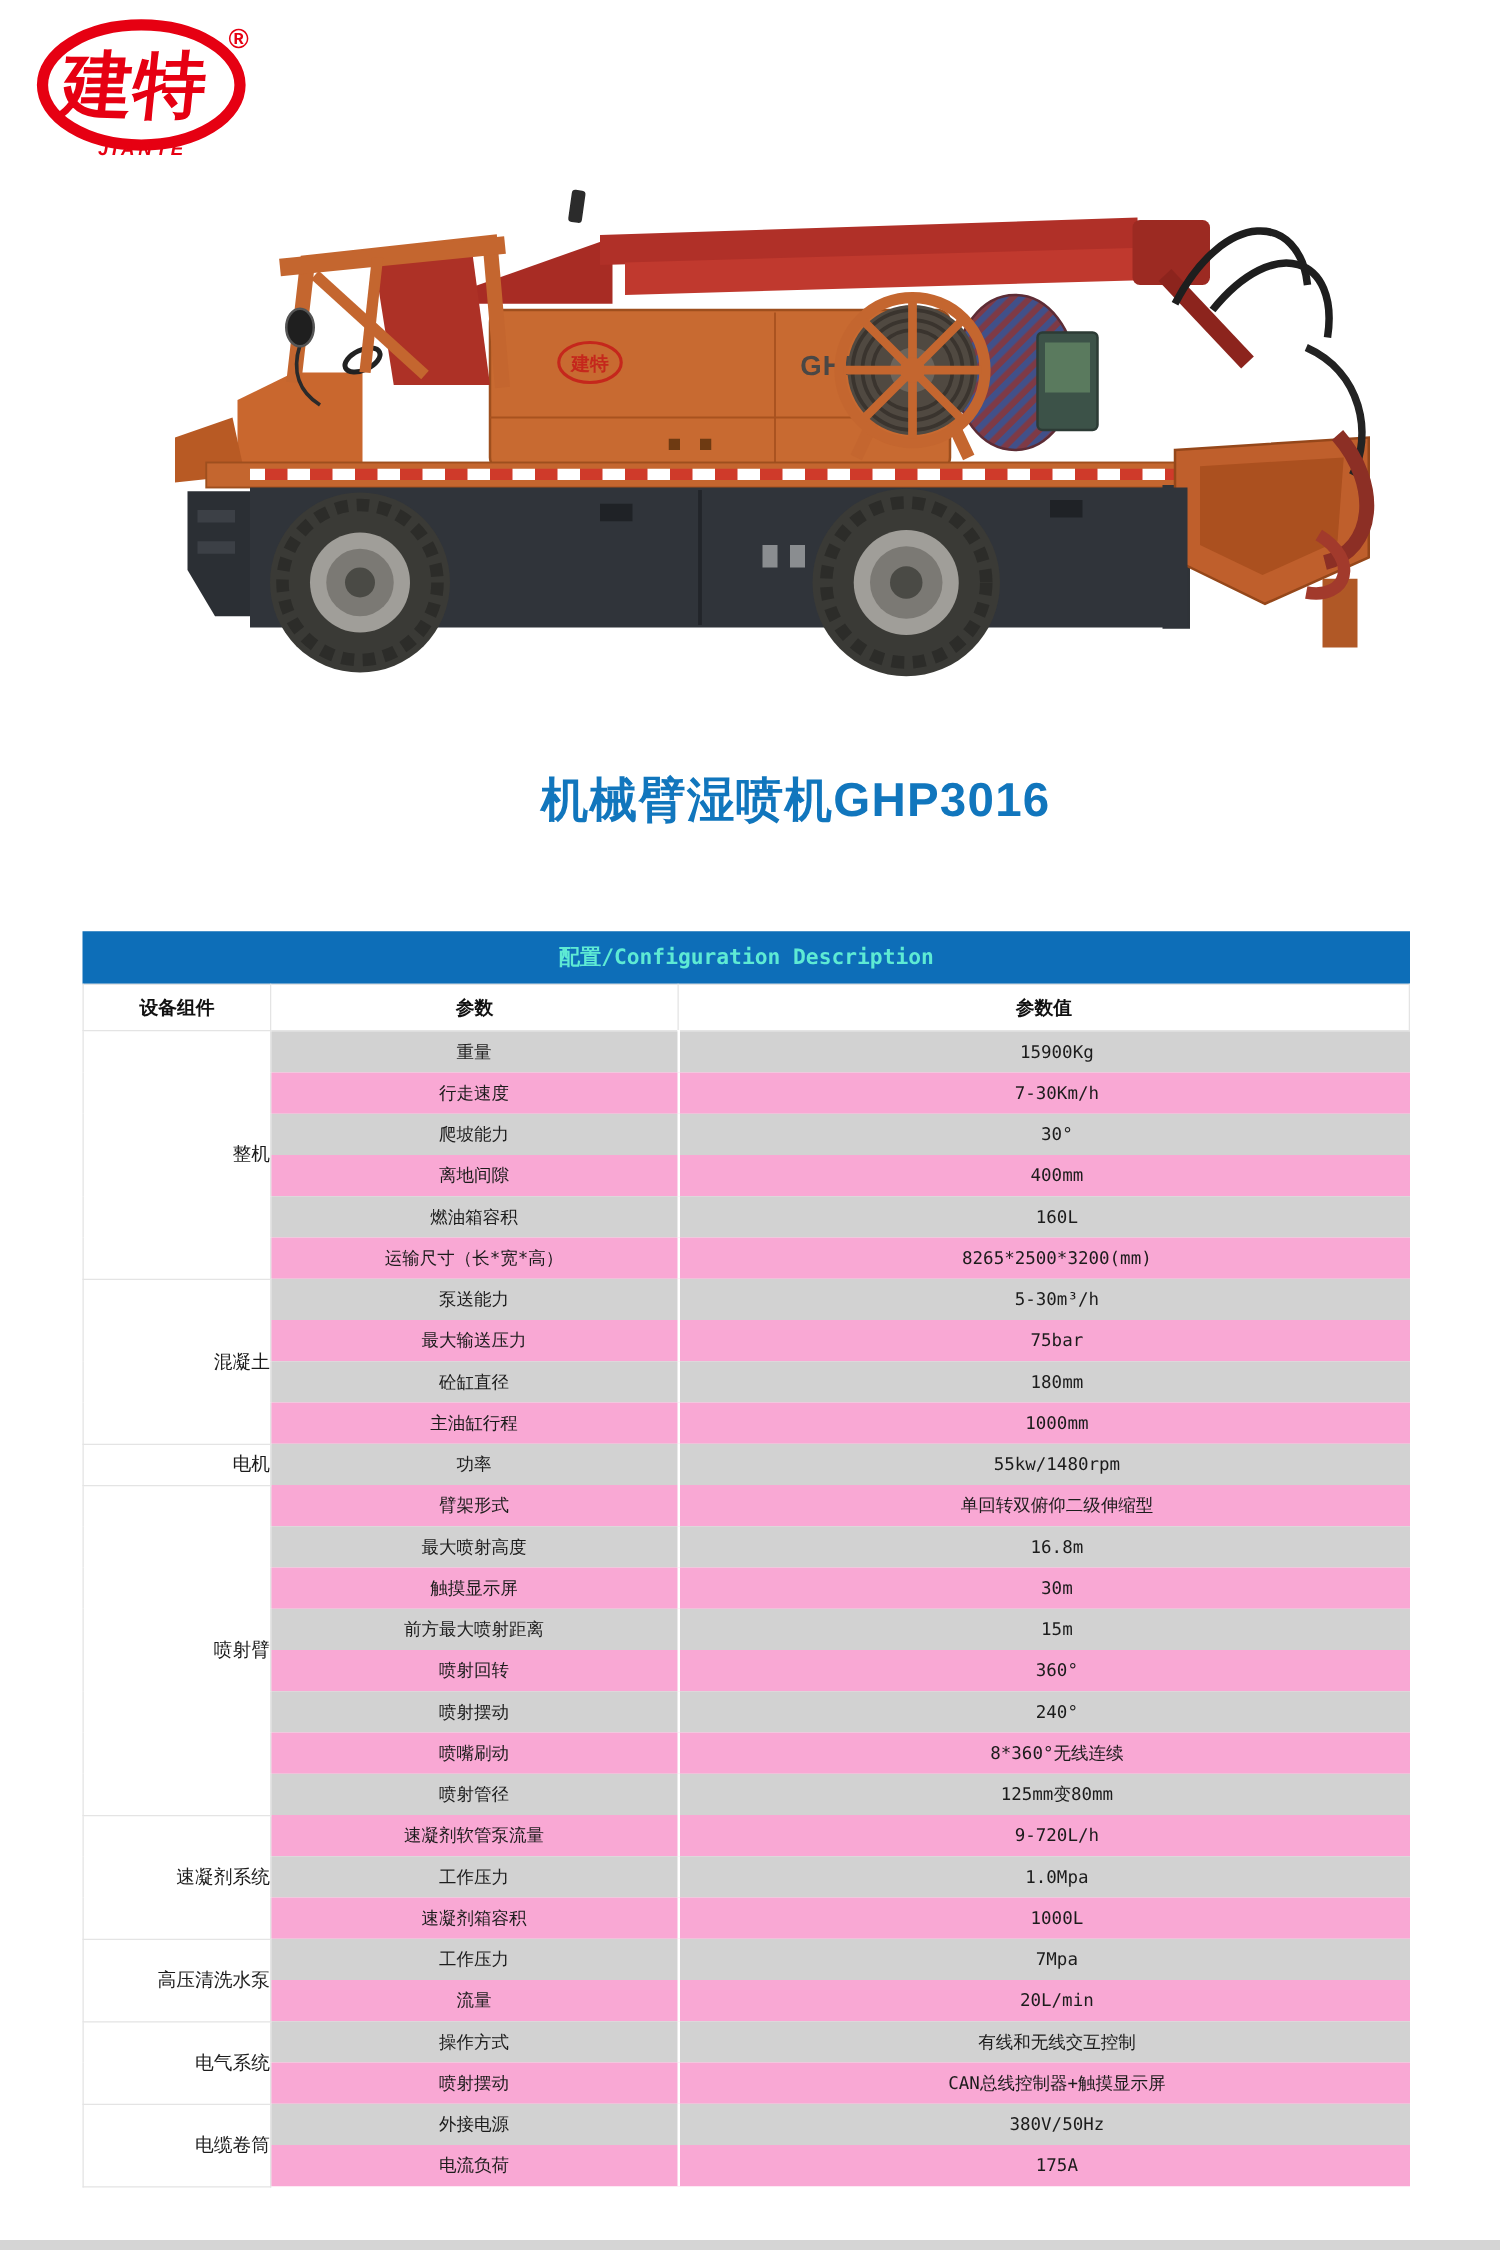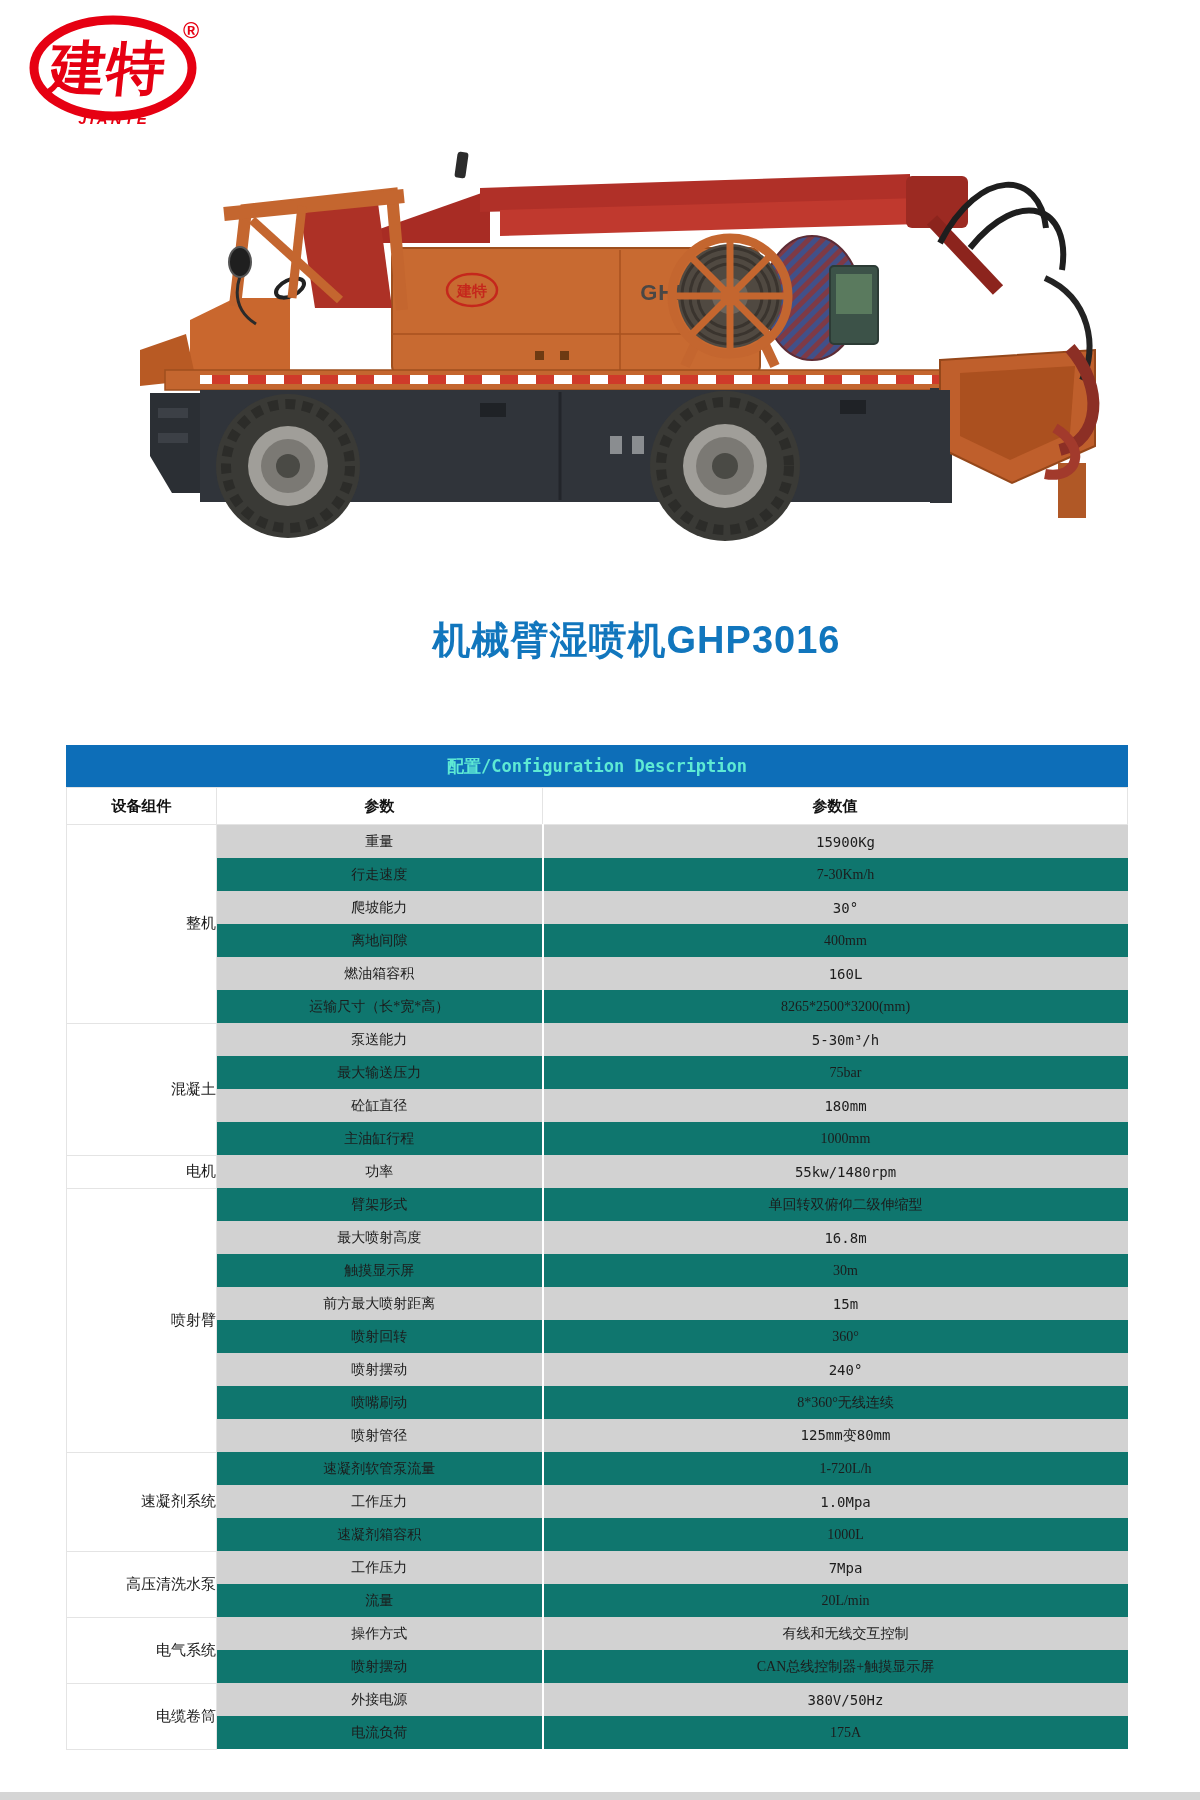--- a/index.html
+++ b/index.html
@@ -34,21 +34,21 @@
   td{padding:0;}
   td.group-cell{
     background:#ffffff;border:1px solid #e4e4e4;text-align:right;
     font-size:15px;color:#1c1c1c;
   }
   td.param-cell,td.value-cell{
     height:33px;text-align:center;font-size:14px;color:#1c1c1c;margin-left:36px;
   }
   td.value-cell{border-left:2px solid #ffffff;padding-left:20px;}
   tr.gray td.param-cell,tr.gray td.value-cell{background:var(--gray-row,#d2d2d2);}
-  tr.white td.param-cell,tr.white td.value-cell{background:#0f766e;font-family:Liberation Serif, serif;}
+  tr.white td.param-cell,tr.white td.value-cell{background:#f9a8d4;}
   
   .bottom-bar{position:absolute;left:0;bottom:0;width:1200px;height:8px;background:#d5d5d5;}
 </style>
 </head>
 <body>
 
 <div class="logo">
   <svg width="175" height="118" viewBox="0 0 175 118">
     <ellipse cx="85" cy="56" rx="79" ry="48" fill="#ffffff" stroke="#e60012" stroke-width="9"></ellipse>
     <text x="85" y="76" text-anchor="middle" font-size="58" font-weight="bold" fill="#e60012" transform="skewX(-6)" font-family="Liberation Sans, sans-serif">建特</text>
@@ -262,21 +262,21 @@
           <td class="param-cell">喷嘴刷动</td>
           <td class="value-cell">8*360°无线连续</td>
         </tr>
         <tr class="gray">
           <td class="param-cell">喷射管径</td>
           <td class="value-cell">125mm变80mm</td>
         </tr>
         <tr class="white">
           <td class="group-cell" rowspan="3">速凝剂系统</td>
           <td class="param-cell">速凝剂软管泵流量</td>
-          <td class="value-cell">1-720L/h</td>
+          <td class="value-cell">9-720L/h</td>
         </tr>
         <tr class="gray">
           <td class="param-cell">工作压力</td>
           <td class="value-cell">1.0Mpa</td>
         </tr>
         <tr class="white">
           <td class="param-cell">速凝剂箱容积</td>
           <td class="value-cell">1000L</td>
         </tr>
         <tr class="gray">

